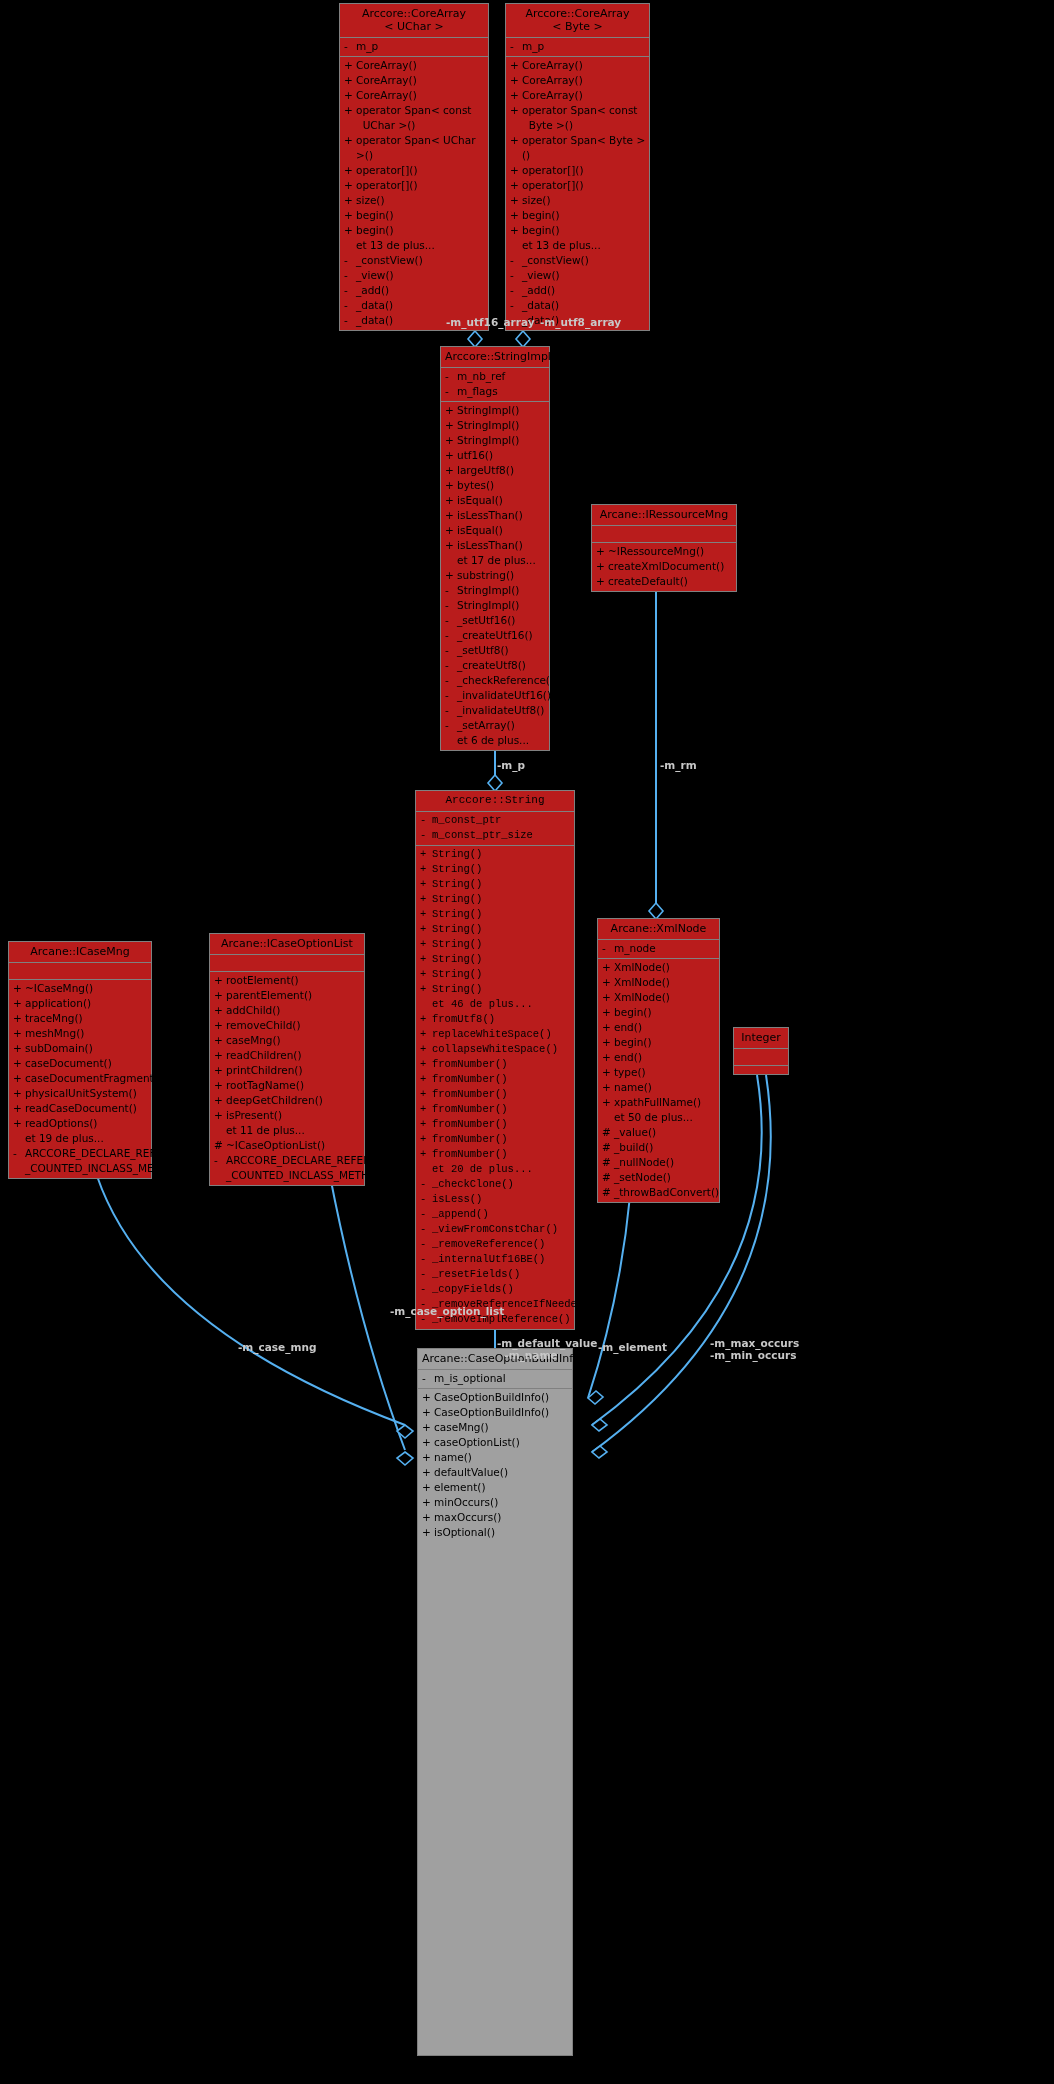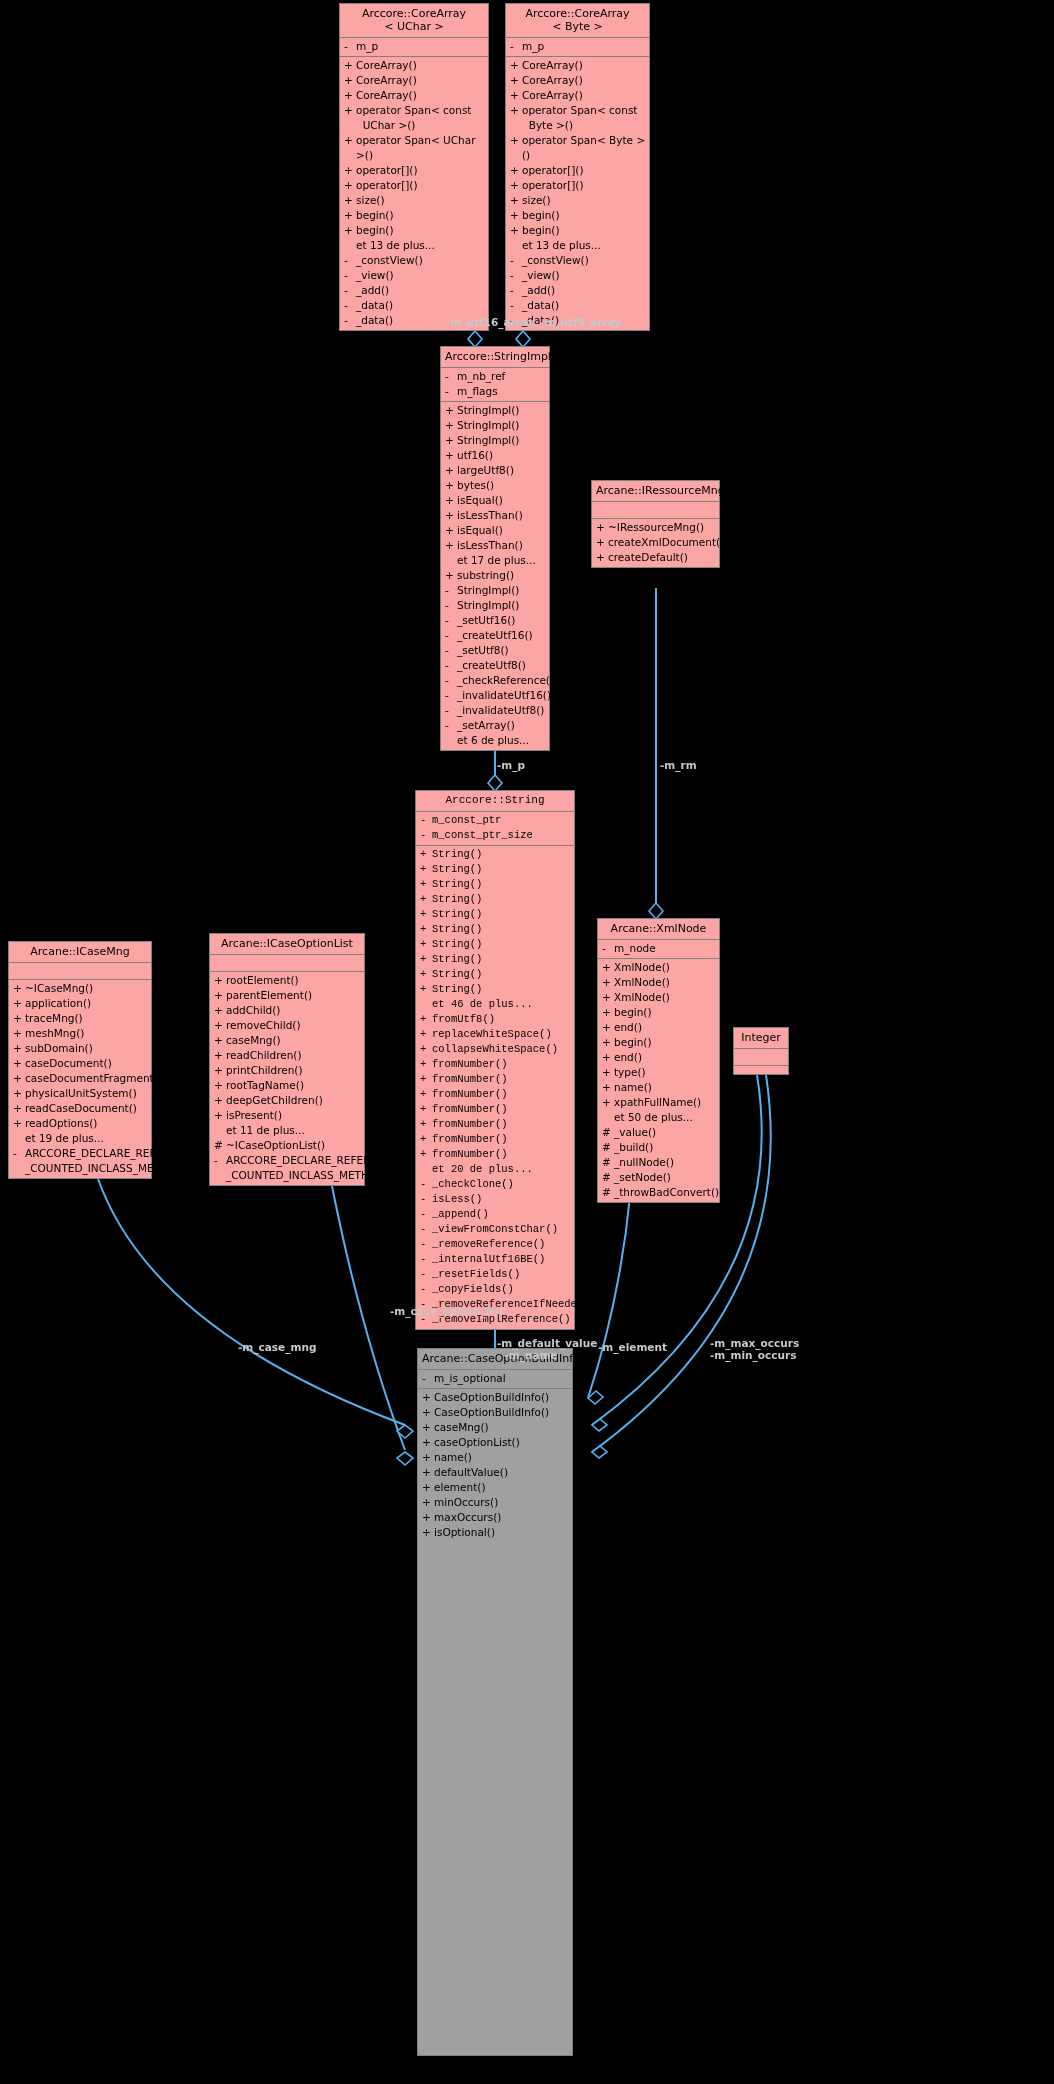--- a/index.html
+++ b/index.html
@@ -1,21 +1,21 @@
 <!DOCTYPE html>
 <html><head>
 <meta charset="utf-8">
 <style>
   html,body{margin:0;padding:0;background:#000;}
   body{width:1054px;height:2084px;position:relative;overflow:hidden;
        font-family:"DejaVu Sans","Liberation Sans",sans-serif;}
   #canvas{position:absolute;inset:0;width:1054px;height:2084px;}
   svg.edges{position:absolute;left:0;top:0;width:1054px;height:2084px;pointer-events:none;}
 
-  .node{position:absolute;background:#fca5a5;border:1px solid #808080;box-sizing:border-box;}
+  .node{position:absolute;background:#b91c1c;border:1px solid #808080;box-sizing:border-box;}
   .node.shaded{background:#a0a0a0;}
   .title{text-align:center;font-size:11px;color:#000;padding:3px 4px 4px 4px;line-height:13px;
          border-bottom:1px solid #808080;white-space:pre-line;}
   .attrs{border-bottom:1px solid #808080;padding:1px 0 2px 0;}
   .attrs.empty{height:13px;}
   .ops{padding:1px 0 2px 0;}
   .row{display:flex;font-size:10.5px;color:#000;line-height:15px;padding:0 3px 0 4px;white-space:pre-wrap;}
   .vis{width:12px;flex:0 0 12px;text-align:left;}
   .mem{flex:1 1 auto;}
   .row.more .vis{visibility:hidden;}
@@ -141,21 +141,21 @@
           <div class="row"><span class="vis">-</span><span class="mem">_createUtf16()</span></div>
           <div class="row"><span class="vis">-</span><span class="mem">_setUtf8()</span></div>
           <div class="row"><span class="vis">-</span><span class="mem">_createUtf8()</span></div>
           <div class="row"><span class="vis">-</span><span class="mem">_checkReference()</span></div>
           <div class="row"><span class="vis">-</span><span class="mem">_invalidateUtf16()</span></div>
           <div class="row"><span class="vis">-</span><span class="mem">_invalidateUtf8()</span></div>
           <div class="row"><span class="vis">-</span><span class="mem">_setArray()</span></div>
           <div class="row more"><span class="vis">-</span><span class="mem">et 6 de plus...</span></div>
         </div>
       </div>
-      <div class="node" style="left: 591px; top: 480px; width: 129px; min-height: 84px;">
+      <div class="node" style="left: 591px; top: 504px; width: 146px; min-height: 84px;">
         <div class="title">Arcane::IRessourceMng</div>
         <div class="attrs empty"></div>
         <div class="ops">
           <div class="row"><span class="vis">+</span><span class="mem">~IRessourceMng()</span></div>
           <div class="row"><span class="vis">+</span><span class="mem">createXmlDocument()</span></div>
           <div class="row"><span class="vis">+</span><span class="mem">createDefault()</span></div>
         </div>
       </div>
       <div class="node" style="left: 415px; top: 790px; width: 160px; min-height: 531px; font-family: Liberation Mono, monospace;">
         <div class="title">Arccore::String</div>

